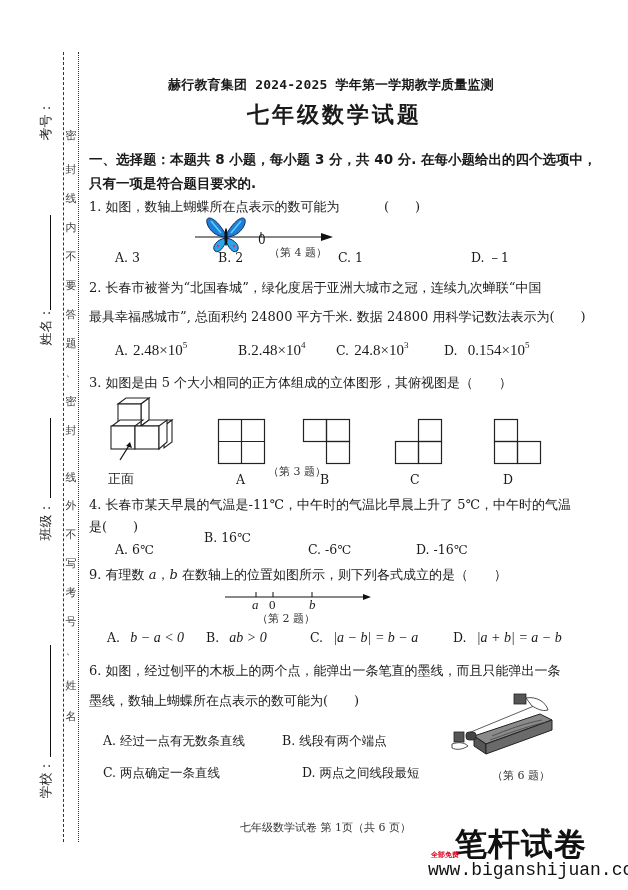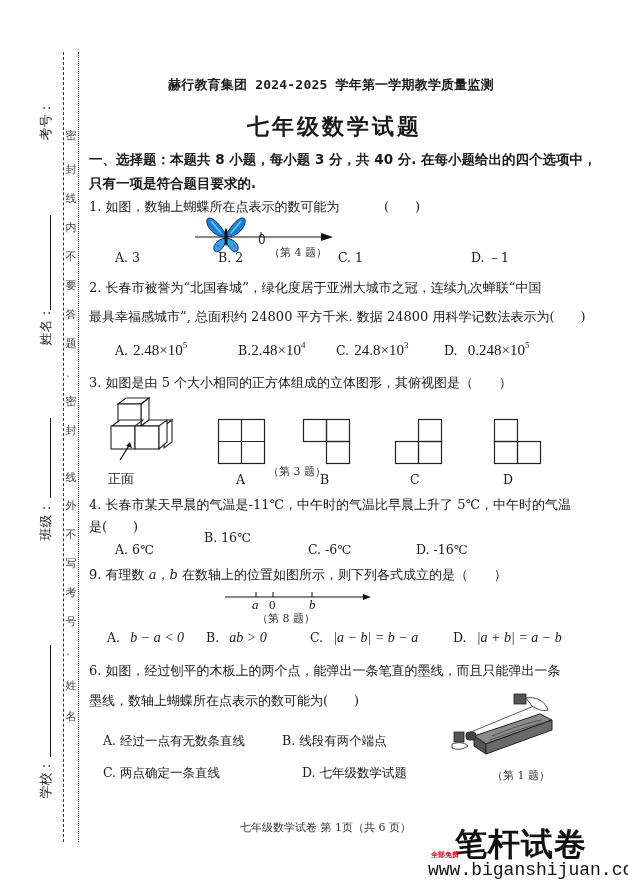--- a/index.html
+++ b/index.html
@@ -59,21 +59,21 @@
 
 <div class="side-label" style="top:112px; left:26px">考号：</div>
 <div class="side-line" style="top:215px; height:95px"></div>
 <div class="side-label" style="top:317px; left:26px">姓名：</div>
 <div class="side-line" style="top:418px; height:80px"></div>
 <div class="side-label" style="top:512px; left:26px">班级：</div>
 <div class="side-line" style="top:645px; height:112px"></div>
 <div class="side-label" style="top:770px; left:26px">学校：</div>
 
 <div class="abs header-sub" style="left:168px; top:76px">赫行教育集团 2024-2025 学年第一学期教学质量监测</div>
-<div class="abs header-title" style="left:247px; top:112px">七年级数学试题</div>
+<div class="abs header-title" style="left:247px; top:100px">七年级数学试题</div>
 
 <div class="abs section-head" style="left:89px; top:151px">一、选择题：本题共 8 小题，每小题 3 分，共 40 分. 在每小题给出的四个选项中，</div>
 <div class="abs section-head" style="left:89px; top:175px">只有一项是符合题目要求的.</div>
 
 <div class="abs q" style="left:89px; top:198px">1. 如图，数轴上蝴蝶所在点表示的数可能为</div>
 <div class="abs q" style="left:384px; top:198px">(　　)</div>
 
 <svg style="left:195px; top:213px" width="140" height="40">
   <line x1="0" y1="24" x2="126" y2="24" stroke="#111" stroke-width="1"></line>
   <polygon points="126,20 138,24 126,28" fill="#111"></polygon>
@@ -107,21 +107,21 @@
 </div>
 <div class="abs" style="left:238px; top:340px">
   <span class="opt">B.</span><span class="math">2.48×10</span><span class="math"><sup>4</sup></span>
 </div>
 <div class="abs" style="left:336px; top:340px">
   <span class="opt">C.</span>
   <span class="math">24.8×10</span><span class="math"><sup>3</sup></span>
 </div>
 <div class="abs" style="left:444px; top:340px">
   <span class="opt">D.</span>&nbsp;
-  <span class="math">0.248×10</span><span class="math"><sup>5</sup></span>
+  <span class="math">0.154×10</span><span class="math"><sup>5</sup></span>
 </div>
 
 <div class="abs q" style="left:89px; top:374px">3. 如图是由 5 个大小相同的正方体组成的立体图形，其俯视图是（　　）</div>
 
 <svg style="left:108px; top:398px" width="100" height="75">
   <g fill="#fff" stroke="#222" stroke-width="1.1">
 
     <polygon points="10,6 18,0 41,0 33,6"></polygon>
     <polygon points="33,6 41,0 41,22 33,28"></polygon>
     <rect x="10" y="6" width="23" height="22"></rect>
@@ -188,21 +188,21 @@
 <svg style="left:225px; top:590px" width="150" height="16">
   <line x1="0" y1="7" x2="140" y2="7" stroke="#111" stroke-width="1"></line>
   <polygon points="138,4 146,7 138,10" fill="#111"></polygon>
   <line x1="31" y1="2" x2="31" y2="7" stroke="#111" stroke-width="1"></line>
   <line x1="48" y1="2" x2="48" y2="7" stroke="#111" stroke-width="1"></line>
   <line x1="87" y1="2" x2="87" y2="7" stroke="#111" stroke-width="1"></line>
 </svg>
 <div class="abs math ital" style="left:252px; top:597px; font-size:13px">a</div>
 <div class="abs math" style="left:269px; top:597px; font-size:13px">0</div>
 <div class="abs math ital" style="left:309px; top:597px; font-size:13px">b</div>
-<div class="abs caption" style="left:257px; top:611px">（第 8 题）</div>
+<div class="abs caption" style="left:257px; top:611px">（第 2 题）</div>
 
 <div class="abs" style="left:107px; top:627px">
   <span class="opt">A.</span>&nbsp;
   <span class="math ital" style="font-size:14px">b − a &lt; 0</span>
 </div>
 <div class="abs" style="left:206px; top:627px">
   <span class="opt">B.</span>&nbsp;
   <span class="math ital" style="font-size:14px">ab &gt; 0</span>
 </div>
 <div class="abs" style="left:310px; top:627px">
@@ -213,37 +213,37 @@
   <span class="opt">D.</span>&nbsp;
   <span class="math ital" style="font-size:14px">|a + b| = a − b</span>
 </div>
 
 <div class="abs q" style="left:89px; top:662px">6. 如图，经过刨平的木板上的两个点，能弹出一条笔直的墨线，而且只能弹出一条</div>
 <div class="abs q" style="left:89px; top:692px">墨线，数轴上蝴蝶所在点表示的数可能为(　　)</div>
 
 <div class="abs opt" style="left:103px; top:733px">A. 经过一点有无数条直线</div>
 <div class="abs opt" style="left:282px; top:733px">B. 线段有两个端点</div>
 <div class="abs opt" style="left:103px; top:765px">C. 两点确定一条直线</div>
-<div class="abs opt" style="left:302px; top:765px">D. 七年级数学试题</div>
+<div class="abs opt" style="left:302px; top:765px">D. 两点之间线段最短</div>
 
 <svg style="left:452px; top:692px" width="110" height="70">
 
   <polygon points="22,44 88,22 100,28 34,52" fill="#8a8a8a" stroke="#222" stroke-width="1"></polygon>
   <polygon points="22,44 34,52 34,62 22,54" fill="#555" stroke="#222" stroke-width="1"></polygon>
   <polygon points="34,52 100,28 100,38 34,62" fill="#6a6a6a" stroke="#222" stroke-width="1"></polygon>
   <path d="M40,44 C55,38 70,32 90,28 M38,48 C55,42 70,36 94,30" stroke="#444" stroke-width="0.8" fill="none"></path>
 
   <line x1="14" y1="42" x2="82" y2="14" stroke="#333" stroke-width="0.8"></line>
 
   <rect x="62" y="2" width="12" height="10" fill="#555" stroke="#222" stroke-width="0.8"></rect>
   <path d="M74,6 C84,4 94,10 96,18 C90,20 84,16 80,14 Z" fill="#fff" stroke="#222" stroke-width="0.8"></path>
 
   <rect x="2" y="40" width="10" height="10" fill="#555" stroke="#222" stroke-width="0.8"></rect>
   <rect x="14" y="40" width="10" height="8" rx="3" fill="#444" stroke="#222" stroke-width="0.8"></rect>
   <path d="M0,52 C6,50 12,50 16,54 C10,58 4,58 0,56 Z" fill="#fff" stroke="#222" stroke-width="0.8"></path>
 </svg>
-<div class="abs caption" style="left:492px; top:768px">（第 1 题）</div>
+<div class="abs caption" style="left:492px; top:768px">（第 6 题）</div>
 
 <div class="abs footer" style="left:240px; top:820px">七年级数学试卷  第 1页（共 6 页）</div>
 
 <div class="abs brand-big" style="left:455px; top:823px">笔杆试卷</div>
 <div class="abs brand-red" style="left:431px; top:850px">全部免费</div>
 <div class="abs brand-small" style="left:428px; top:860px">www.biganshijuan.com</div>
 
 </body></html>

